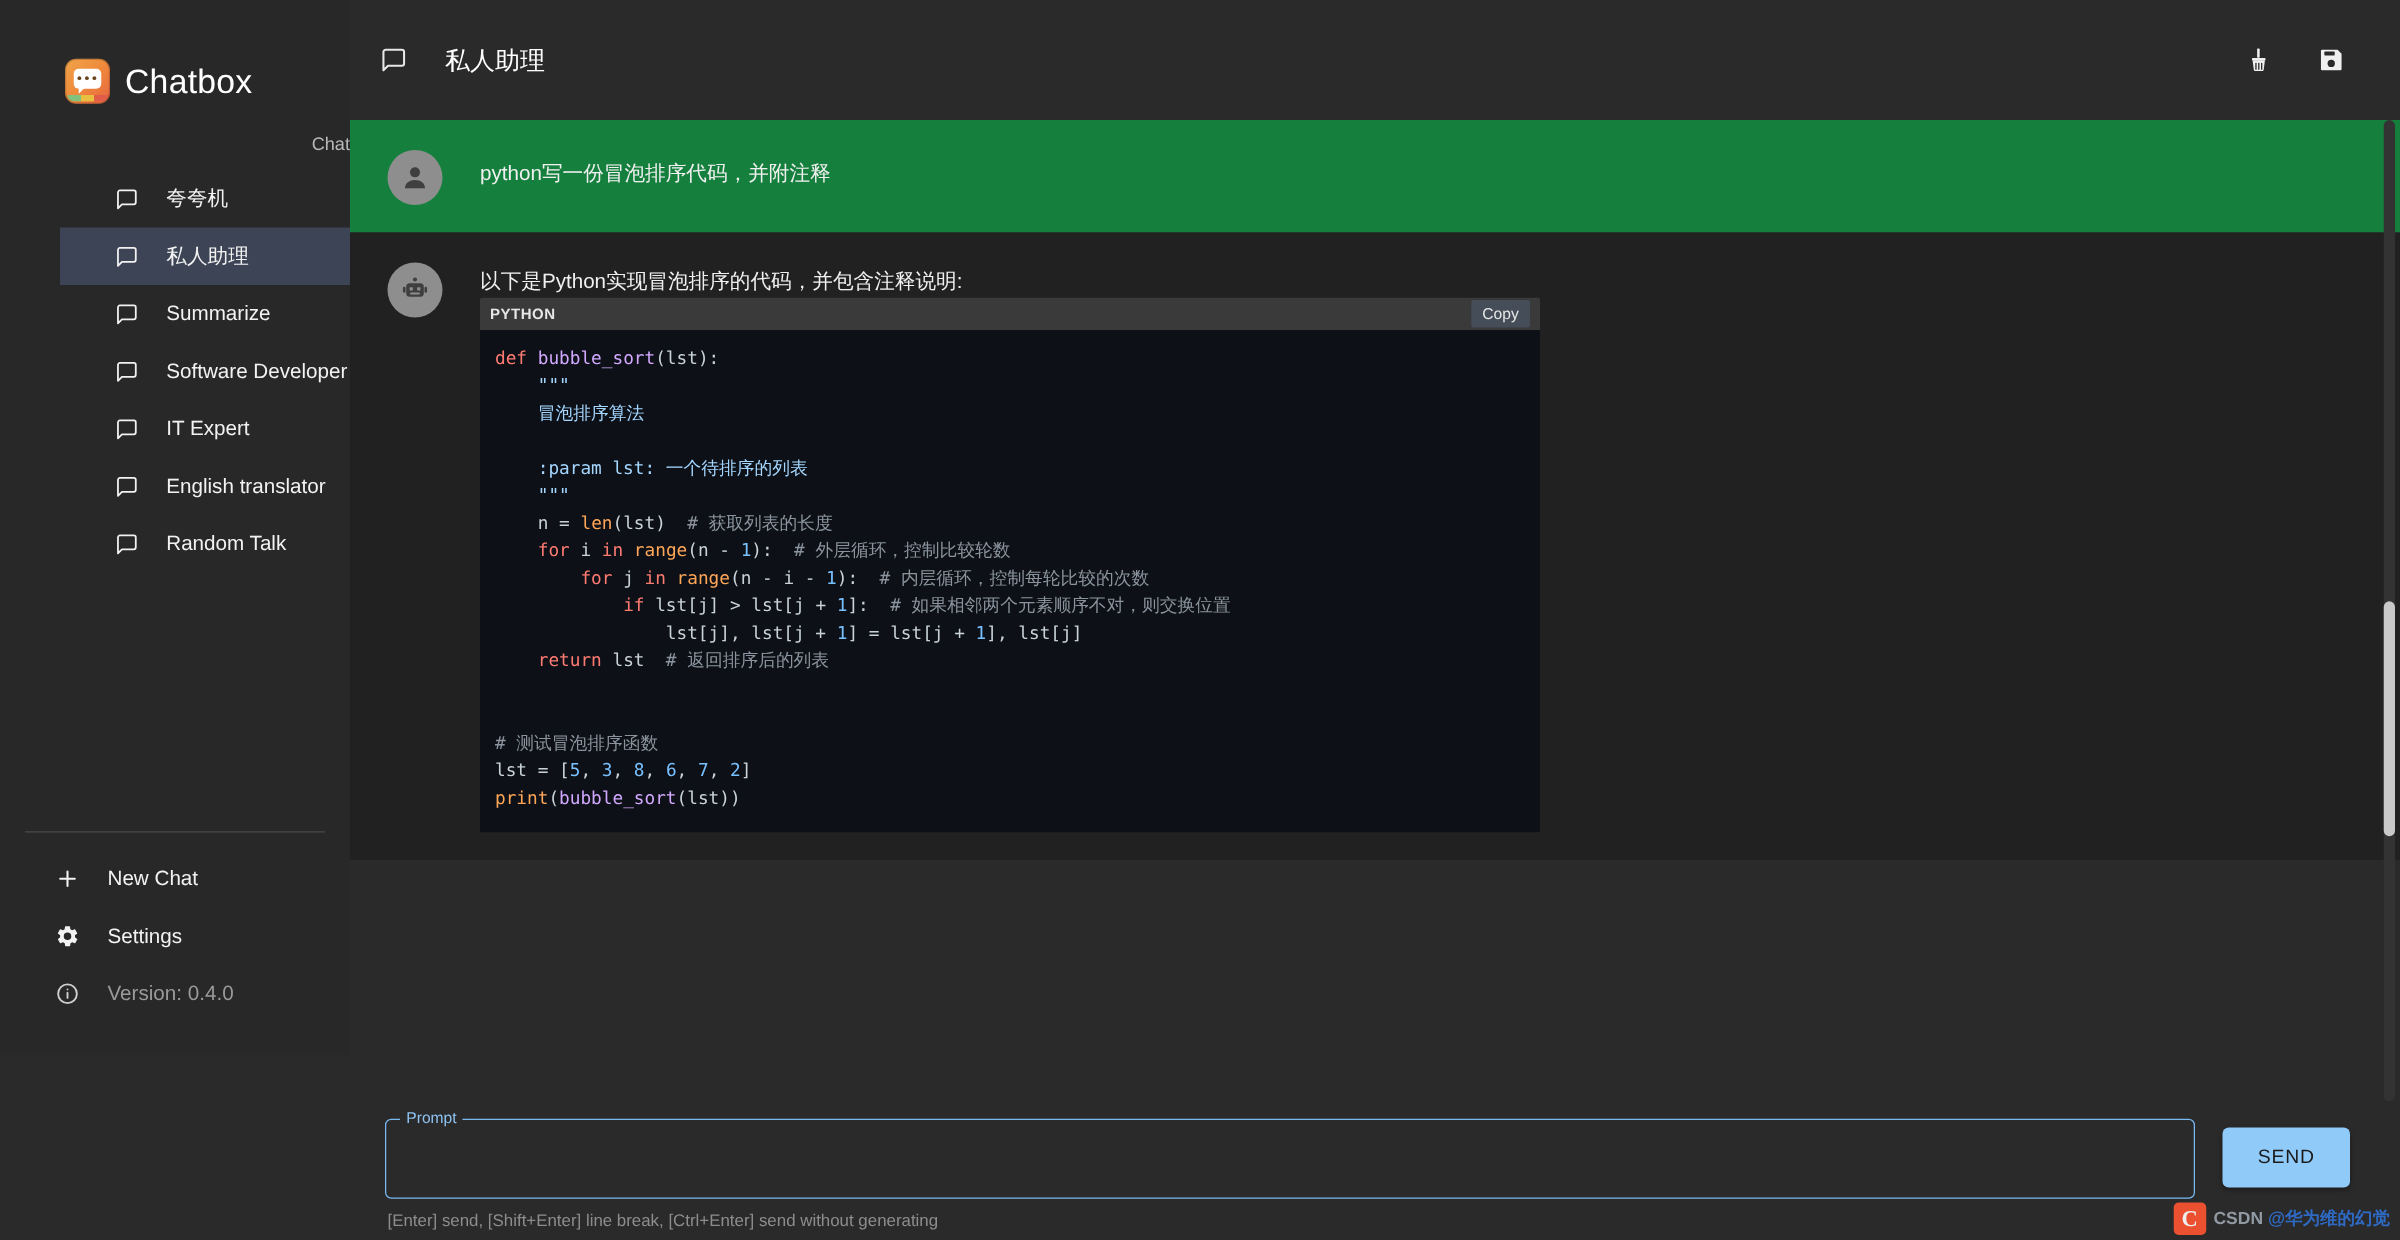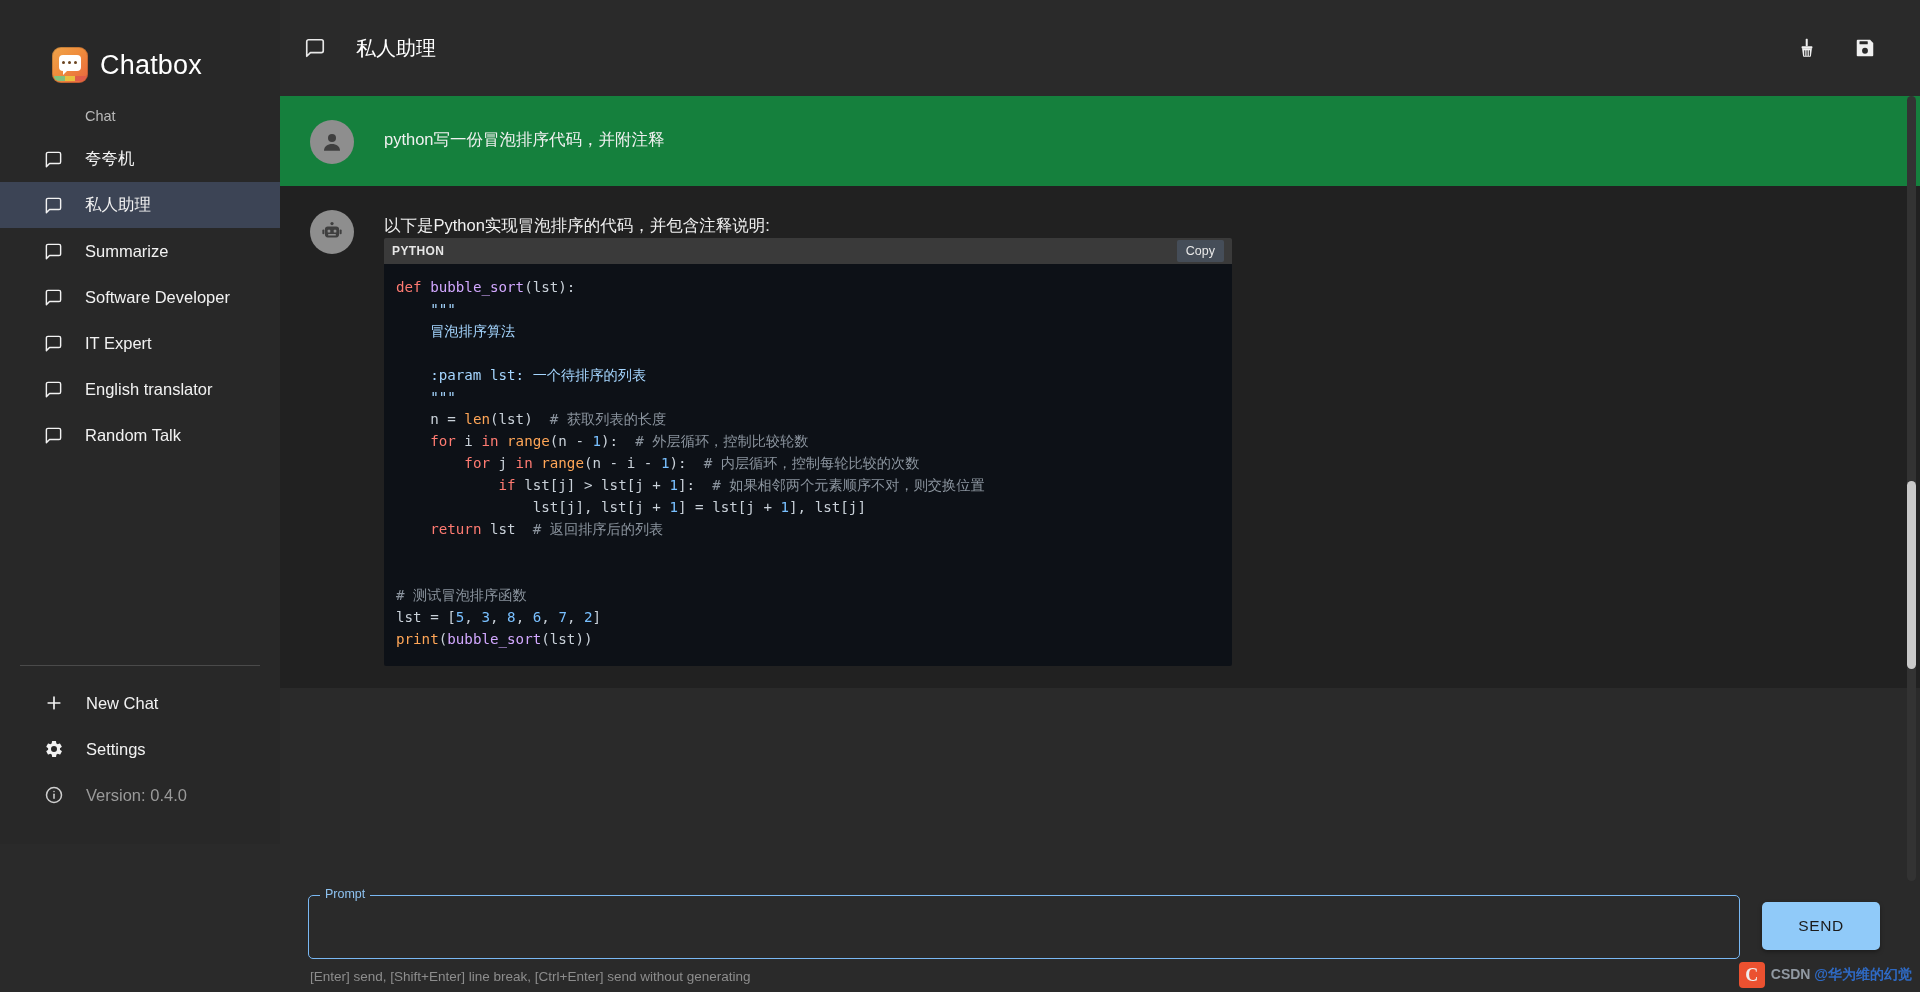--- a/index.html
+++ b/index.html
@@ -12,20 +12,21 @@
   }
   #app { display: flex; width: 1920px; height: 992px; }
 
   
   #sidebar {
     width: 280px; height: 844px;
     background: #282828;
     display: flex; flex-direction: column;
     flex: 0 0 280px;
     position: relative;
+    text-align: right;
   }
   .brand {
     display: flex; align-items: center; gap: 12px;
     padding: 34px 0 0 52px; height: 96px;
   }
   .brand-logo {
     width: 36px; height: 36px; border-radius: 9px;
     background:
       linear-gradient(135deg, #f0a44a 0%, #ef8b3c 48%, #e8643f 100%);
     position: relative;
@@ -48,21 +49,21 @@
     border-left: 5px solid #fff; border-bottom: 5px solid transparent;
   }
   .brand-dots { position: absolute; left: 10px; top: 14px; display: flex; gap: 3px; z-index: 3;}
   .brand-dots i { width: 3px; height: 3px; background: #6b4420; border-radius: 50%; display: block;}
   .brand-name {
     color: #fff; font-size: 27px; font-weight: 400; letter-spacing: .2px;
   }
   .section-label {
     color: #b9b9b9; font-size: 14.5px; padding: 12px 0 6px 52px; margin-left: 33px;
   }
-  .chat-list { padding-top: 6px; }
+  .chat-list { padding-top: 6px; padding-left: 48px; }
   .chat-item {
     display: flex; align-items: center; gap: 22px;
     height: 46px; padding-left: 44px; cursor: pointer;
     color: #f2f2f2; font-size: 16.5px;
   }
   .chat-item.active { background: #3c4455; }
   .chat-item .msg-ic { width: 19px; height: 19px; flex: 0 0 19px; }
   .chat-item .label { white-space: nowrap; }
   .sidebar-spacer { flex: 1 1 auto; }
   .sidebar-div {
@@ -178,21 +179,21 @@
   }
   .prompt-input {
     width: 100%; height: 100%; background: transparent; border: 0; outline: 0;
     color: #f0f0f0; font-size: 16px; padding: 12px 14px; resize: none;
     font-family: "Liberation Sans", sans-serif;
   }
   .prompt-hint {
     color: #8d8d8d; font-size: 13.5px; padding: 10px 0 0 2px;
   }
   .send-btn {
-    flex: 0 0 auto; width: 118px; height: 48px; margin-top: 7px;
+    flex: 0 0 auto; width: 102px; height: 48px; margin-top: 7px;
     background: #90caf9; color: #1b1b1b;
     border: 0; border-radius: 5px; cursor: pointer;
     font-size: 15.5px; letter-spacing: .6px;
     font-family: "Liberation Sans", sans-serif;
     box-shadow: 0 2px 4px rgba(0,0,0,.35);
   }
 
   
   .watermark {
     position: absolute; right: 8px; bottom: 4px;

